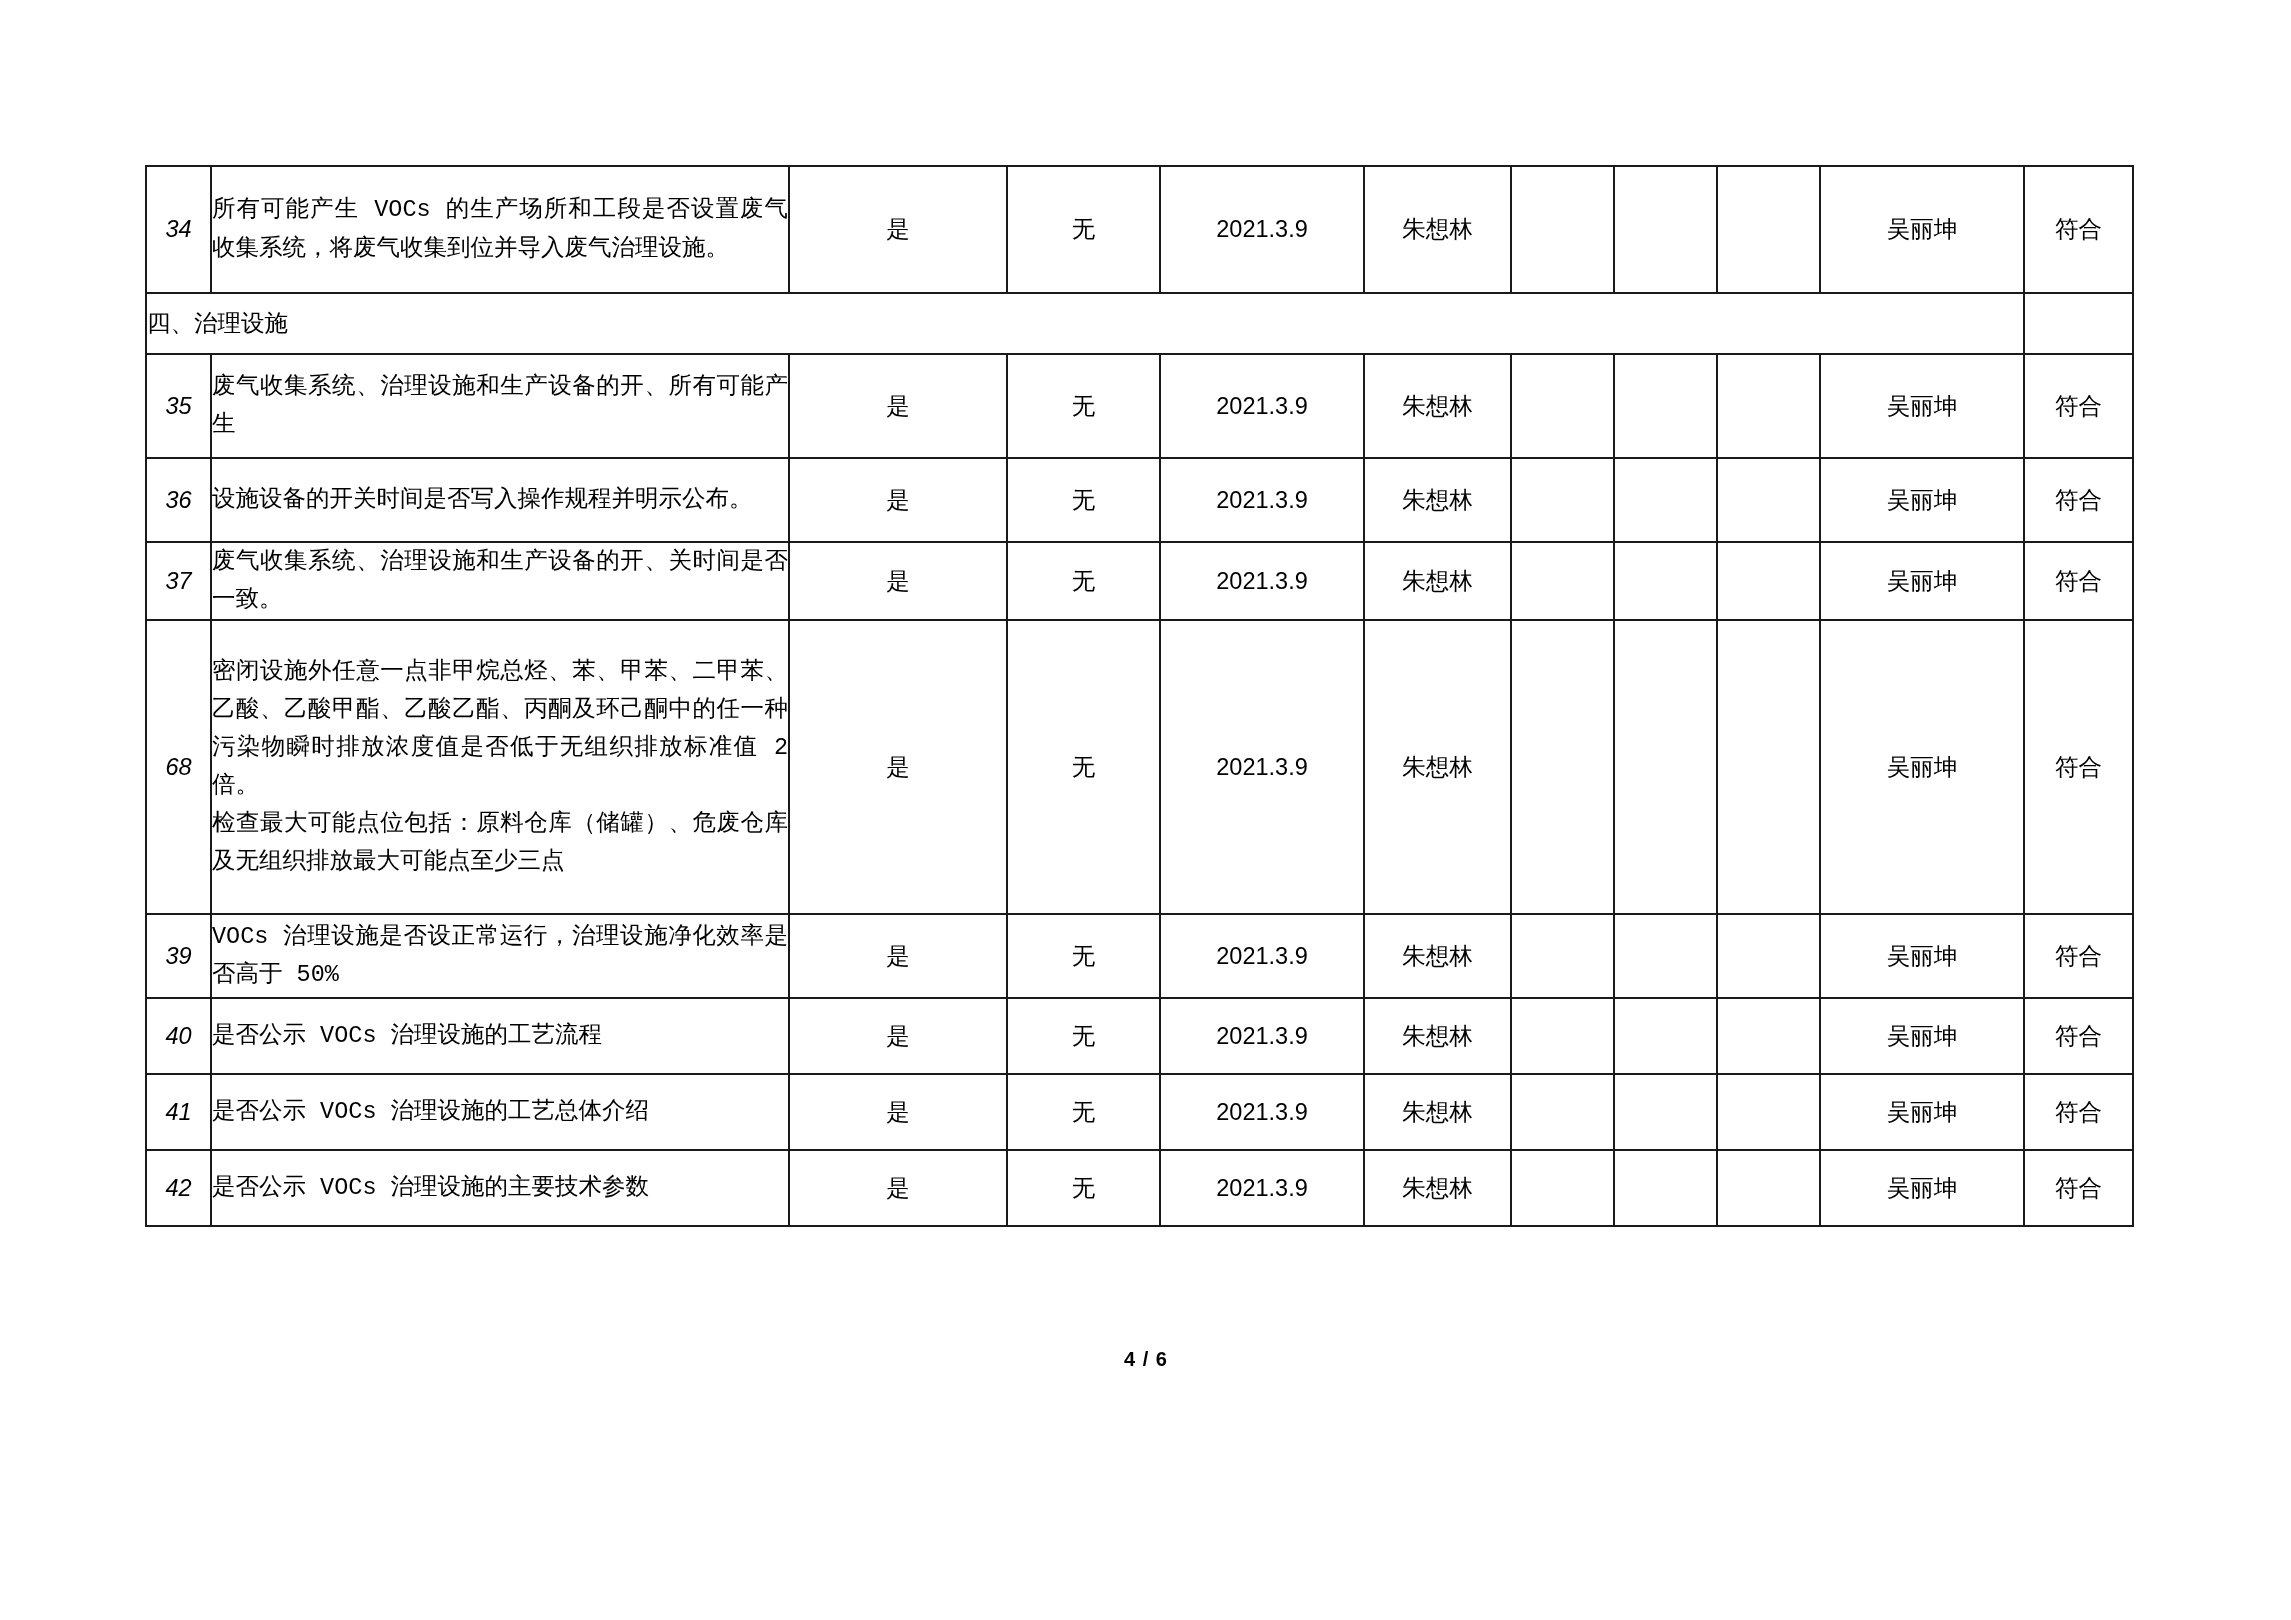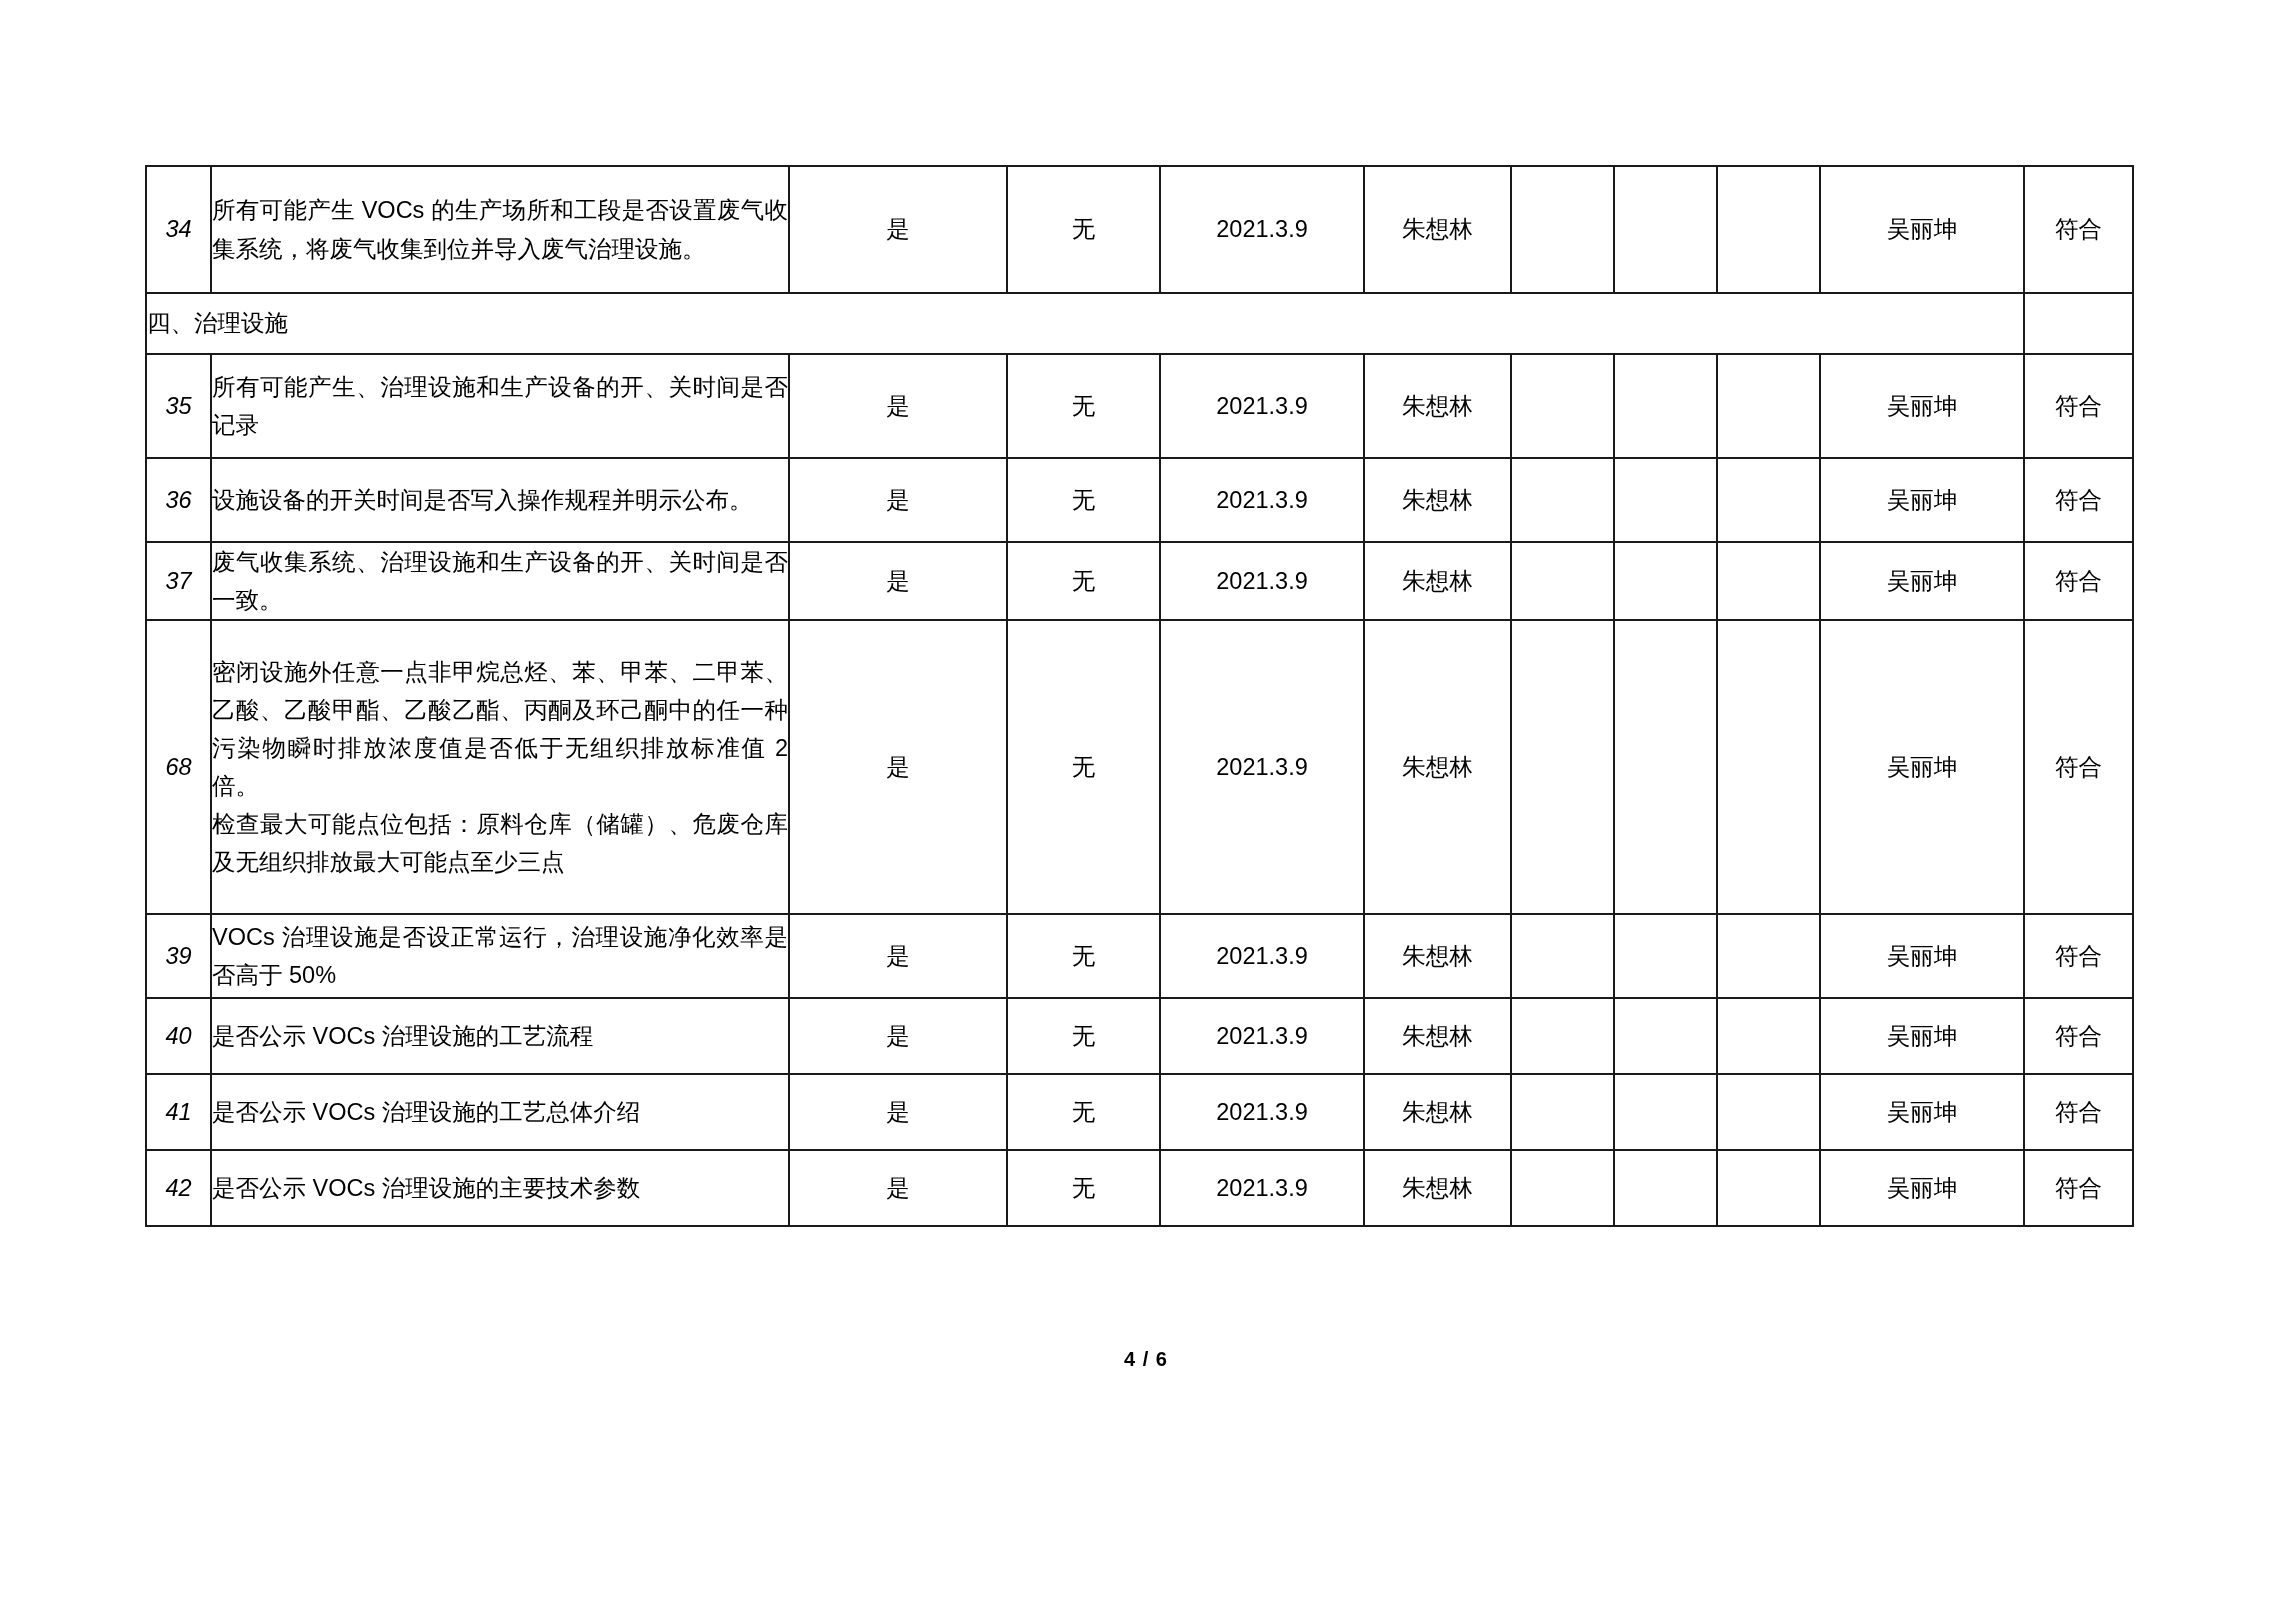--- a/index.html
+++ b/index.html
@@ -56,20 +56,21 @@
     text-align: center;
     font-size: 24.5px;
     font-style: italic;
   }
   td.item {
     padding: 13.7px 15.7px 15.7px 15.7px;
     text-align: justify;
     text-justify: inter-ideograph;
     font-size: 24.5px;
     line-height: 1.72;
+    font-family: Liberation Mono, monospace;
   }
   td.ctr {
     text-align: center;
     font-size: 24.5px;
   }
   td.section {
     padding: 11.8px 0 11.8px 23.5px;
     font-size: 24.5px;
     text-align: left;
   }
@@ -120,21 +121,21 @@
           <td class="ctr">符合</td>
         </tr>
 
         <tr style="height:61px">
           <td class="section" colspan="10">四、治理设施</td>
           <td class="ctr"></td>
         </tr>
 
         <tr style="height:104px">
           <td class="no">35</td>
-          <td class="item">所有可能产生、治理设施和生产设备的开、关时间是否记录</td>
+          <td class="item">废气收集系统、治理设施和生产设备的开、所有可能产生</td>
           <td class="ctr">是</td>
           <td class="ctr">无</td>
           <td class="ctr">2021.3.9</td>
           <td class="ctr">朱想林</td>
           <td class="blank"></td>
           <td class="blank"></td>
           <td class="blank"></td>
           <td class="ctr">吴丽坤</td>
           <td class="ctr">符合</td>
         </tr>

